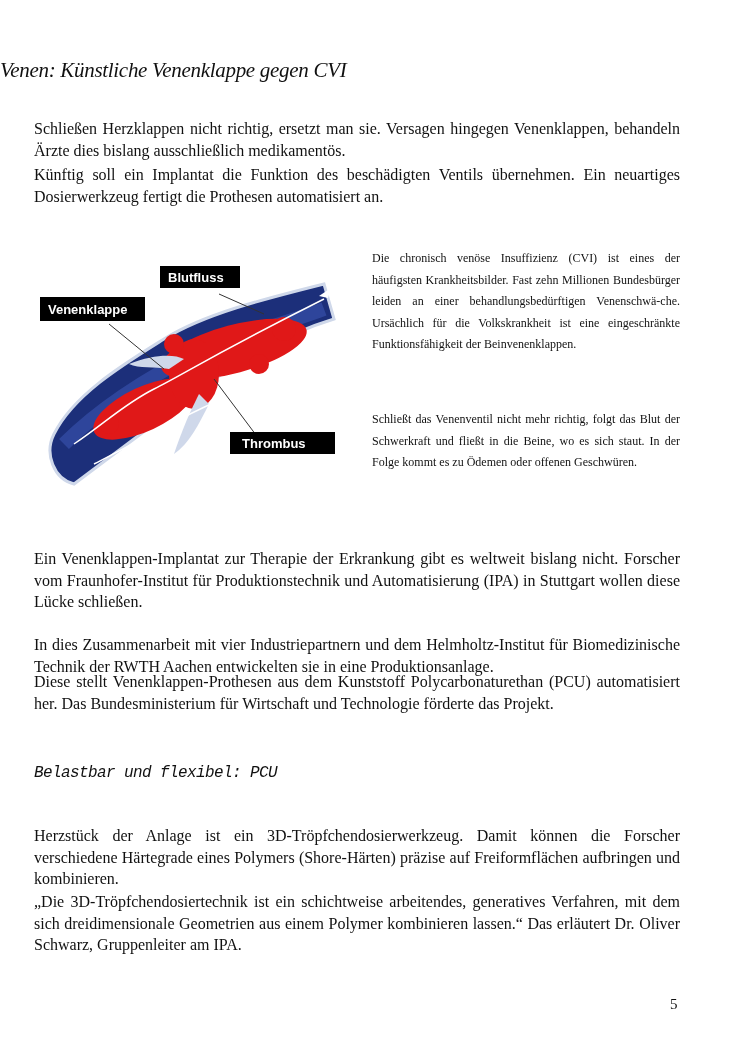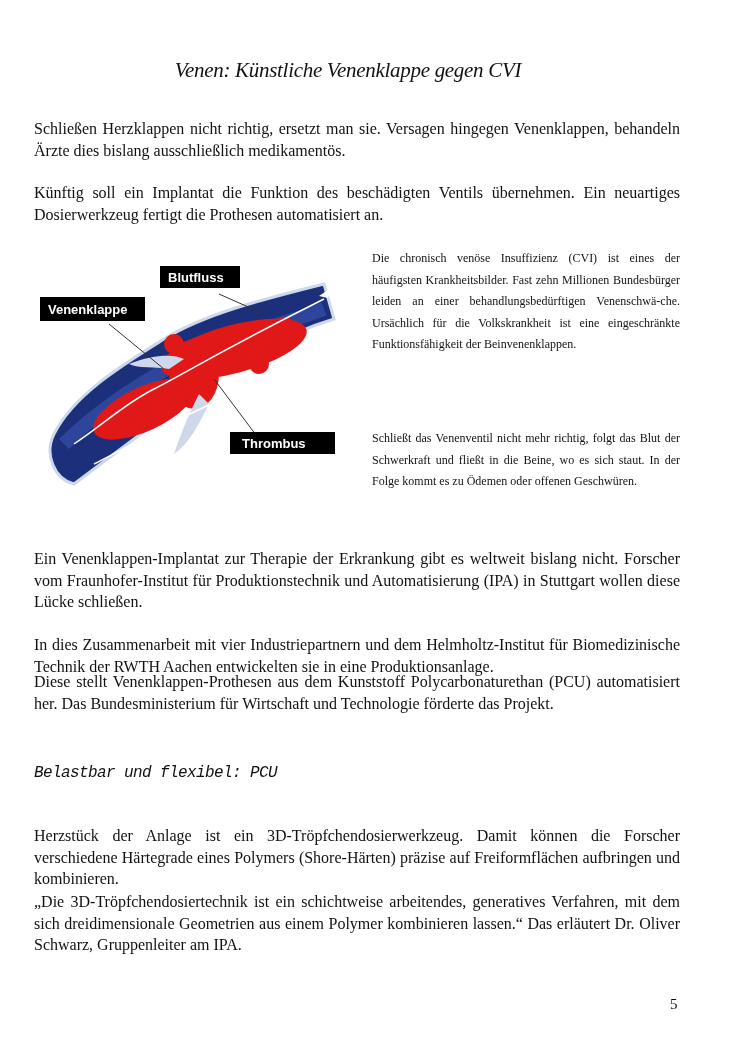--- a/index.html
+++ b/index.html
@@ -1,38 +1,38 @@
 <!DOCTYPE html>
 <html><head>
 <meta charset="utf-8">
 <style>
   html, body { margin: 0; padding: 0; background: #ffffff; }
   body { width: 748px; height: 1058px; position: relative; overflow: hidden;
          font-family: "Liberation Serif", "DejaVu Serif", serif; color: #111; }
-  .title { position: absolute; top: 58px; left: 0; width: 696px; text-align: center;
+  .title { position: absolute; top: 58px; left: 0; width: 696px; 
            font-style: italic; font-size: 21px; letter-spacing: -0.3px; }
   .p { position: absolute; left: 34px; width: 646px; font-size: 16px; line-height: 21.5px;
        text-align: justify; margin: 0; font-family: Liberation Serif, serif; }
   .p.last-left { text-align-last: left; }
   .col { position: absolute; left: 372px; width: 308px; font-size: 12px; line-height: 21.5px;
          text-align: justify; margin: 0; }
   .h2 { position: absolute; left: 34px; top: 764px; font-style: italic; font-size: 16px;
         letter-spacing: -0.6px; font-family: Liberation Mono, monospace; }
   .pagenum { position: absolute; left: 670px; top: 996px; font-size: 15px; }
   .figure { position: absolute; left: 34px; top: 254px; width: 328px; height: 240px; }
   .label { font-family: "Liberation Sans", "DejaVu Sans", sans-serif; font-weight: bold;
            fill: #fff; font-size: 13px; }
 </style>
 </head>
 <body>
 
 <div class="title">Venen: Künstliche Venenklappe gegen CVI</div>
 
 <p class="p last-left" style="top:118px">Schließen Herzklappen nicht richtig, ersetzt man sie. Versagen hingegen Venenklappen, behandeln Ärzte dies bislang ausschließlich medikamentös.</p>
-<p class="p last-left" style="top:182px">Künftig soll ein Implantat die Funktion des beschädigten Ventils übernehmen. Ein neuartiges Dosierwerkzeug fertigt die Prothesen automatisiert an.</p>
+<p class="p last-left" style="top:164px">Künftig soll ein Implantat die Funktion des beschädigten Ventils übernehmen. Ein neuartiges Dosierwerkzeug fertigt die Prothesen automatisiert an.</p>
 
 <div class="figure">
   <svg width="328" height="240" viewBox="0 0 328 240">
 
     <path d="M20 180 C 40 140, 90 110, 130 85 C 170 60, 230 45, 290 30 L 300 65 C 250 80, 200 110, 160 140 C 120 170, 80 200, 40 230 C 20 225, 10 200, 20 180 Z" fill="#1c2f7a" stroke="#cfd8ea" stroke-width="3"></path>
     <path d="M30 190 C 70 150, 120 120, 170 95 C 210 80, 250 70, 290 55" fill="none" stroke="#3a55b0" stroke-width="14" opacity="0.6"></path>
 
     <g fill="#e01818">
       <ellipse cx="110" cy="155" rx="55" ry="22" transform="rotate(-25 110 155)"></ellipse>
       <ellipse cx="200" cy="95" rx="75" ry="24" transform="rotate(-15 200 95)"></ellipse>
@@ -64,21 +64,21 @@
       <text class="label" x="14" y="60">Venenklappe</text>
     </g>
     <g>
       <rect x="196" y="178" width="105" height="22" fill="#000"></rect>
       <text class="label" x="208" y="194">Thrombus</text>
     </g>
   </svg>
 </div>
 
 <p class="col last-left" style="top:248px">Die chronisch venöse Insuffizienz (CVI) ist eines der häufigsten Krankheitsbilder. Fast zehn Millionen Bundesbürger leiden an einer behandlungsbedürftigen Venenschwä-che. Ursächlich für die Volkskrankheit ist eine eingeschränkte Funktionsfähigkeit der Beinvenenklappen.</p>
-<p class="col last-left" style="top:428px">Schließt das Venenventil nicht mehr richtig, folgt das Blut der Schwerkraft und fließt in die Beine, wo es sich staut. In der Folge kommt es zu Ödemen oder offenen Geschwüren.</p>
+<p class="col last-left" style="top:409px">Schließt das Venenventil nicht mehr richtig, folgt das Blut der Schwerkraft und fließt in die Beine, wo es sich staut. In der Folge kommt es zu Ödemen oder offenen Geschwüren.</p>
 
 <p class="p last-left" style="top:548px">Ein Venenklappen-Implantat zur Therapie der Erkrankung gibt es weltweit bislang nicht. Forscher vom Fraunhofer-Institut für Produktionstechnik und Automatisierung (IPA) in Stuttgart wollen diese Lücke schließen.</p>
 <p class="p last-left" style="top:634px">In dies Zusammenarbeit mit vier Industriepartnern und dem Helmholtz-Institut für Biomedizinische Technik der RWTH Aachen entwickelten sie in eine Produktionsanlage.</p>
 <p class="p last-left" style="top:671px">Diese stellt Venenklappen-Prothesen aus dem Kunststoff Polycarbonaturethan (PCU) automatisiert her. Das Bundesministerium für Wirtschaft und Technologie förderte das Projekt.</p>
 
 <div class="h2">Belastbar und flexibel: PCU</div>
 
 <p class="p last-left" style="top:825px">Herzstück der Anlage ist ein 3D-Tröpfchendosierwerkzeug. Damit können die Forscher verschiedene Härtegrade eines Polymers (Shore-Härten) präzise auf Freiformflächen aufbringen und kombinieren.</p>
 <p class="p last-left" style="top:891px">„Die 3D-Tröpfchendosiertechnik ist ein schichtweise arbeitendes, generatives Verfahren, mit dem sich dreidimensionale Geometrien aus einem Polymer kombinieren lassen.“ Das erläutert Dr. Oliver Schwarz, Gruppenleiter am IPA.</p>
 

